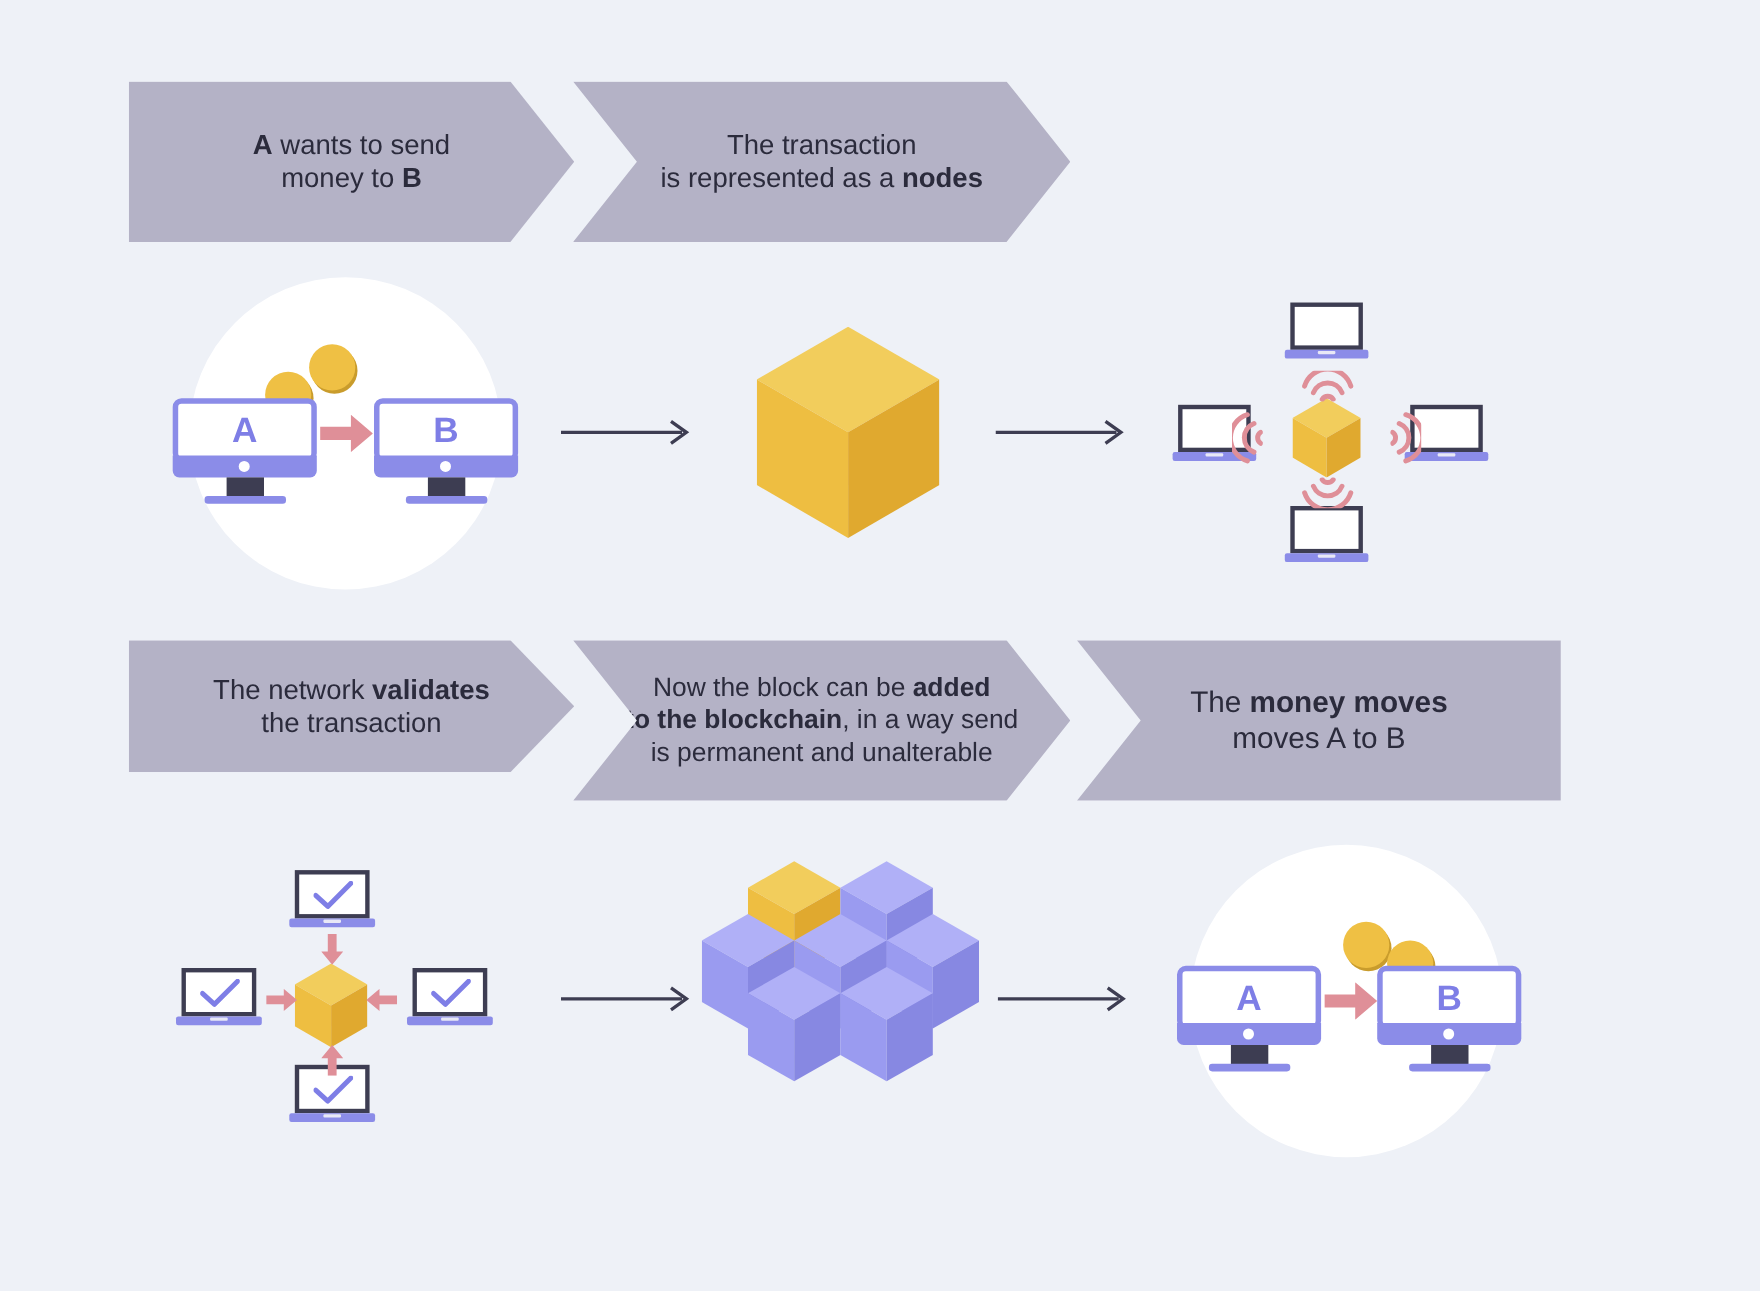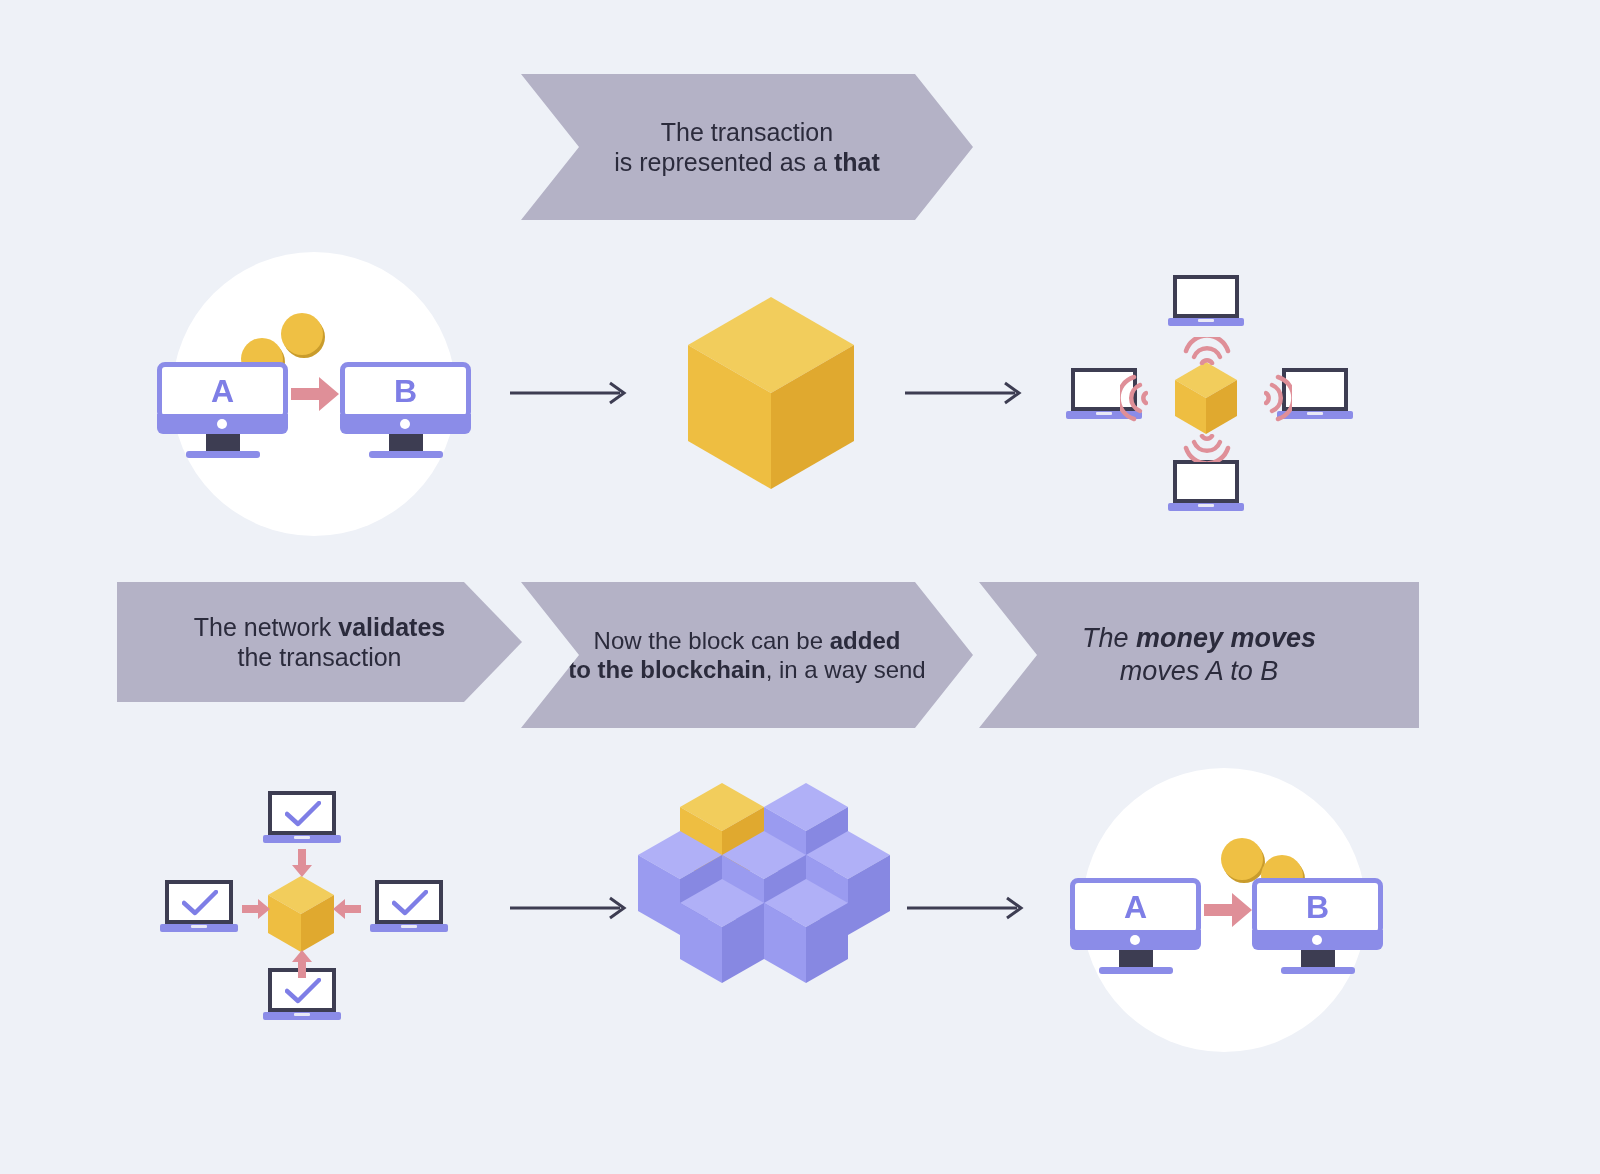--- a/index.html
+++ b/index.html
@@ -101,25 +101,31 @@
   .wifi{position:absolute;}
 
   
   .cube{position:absolute;}
 </style>
 </head>
 <body>
 
 <div class="stage">
 
+  <div class="banner cut-right" style="left:117px;top:74px;width:405px;height:146px;">
+    <span class="txt">
+      <b>A</b><span> wants to send</span><br>
+      <span>money to </span><b>B</b>
+    </span>
+  </div>
 
   <div class="banner cut-both" style="left:521px;top:74px;width:452px;height:146px;">
     <span class="txt">
       <span>The transaction</span><br>
-      <span>is represented as a </span><b>that</b>
+      <span>is represented as a </span><b>nodes</b>
     </span>
   </div>
 
 
   <div class="circle-bg" style="left:172px;top:252px;width:284px;height:284px;"></div>
 
   <div class="coin" style="left:241px;top:338px;width:42px;height:42px;"></div>
   <div class="coin" style="left:281px;top:313px;width:42px;height:42px;"></div>
 
   <div class="monitor" style="left:157px;top:362px;width:131px;height:98px;">
@@ -226,25 +232,26 @@
     <span class="txt">
       <span>The network </span><b>validates</b><br>
       <span>the transaction</span>
     </span>
   </div>
 
   <div class="banner cut-both" style="left:521px;top:582px;width:452px;height:146px;">
     <span class="txt" style="font-size:24px;">
       <span>Now the block can be </span><b>added</b><br>
       <b>to the blockchain</b><span>, in a way send</span><br>
+      <span>is permanent and unalterable</span>
     </span>
   </div>
 
   <div class="banner cut-left" style="left:979px;top:582px;width:440px;height:146px;">
-    <span class="txt" style="font-size:27px;font-style:italic;">
+    <span class="txt" style="font-size:27px;">
       <span>The </span><b>money moves</b><br>
       <span>moves A to B</span>
     </span>
   </div>
 
   <div class="laptop" style="left:263px;top:791px;width:78px;height:54px;">
     <div class="lap-screen" style="left:5px;top:0;width:68px;height:44px;"></div>
     <div class="lap-base" style="left:0;top:44px;width:78px;height:8px;"></div>
     <div class="lap-notch" style="left:31px;top:45px;width:16px;height:3px;"></div>
     <svg class="check" style="left:22px;top:10px;" width="36" height="26" viewBox="0 0 36 26">

